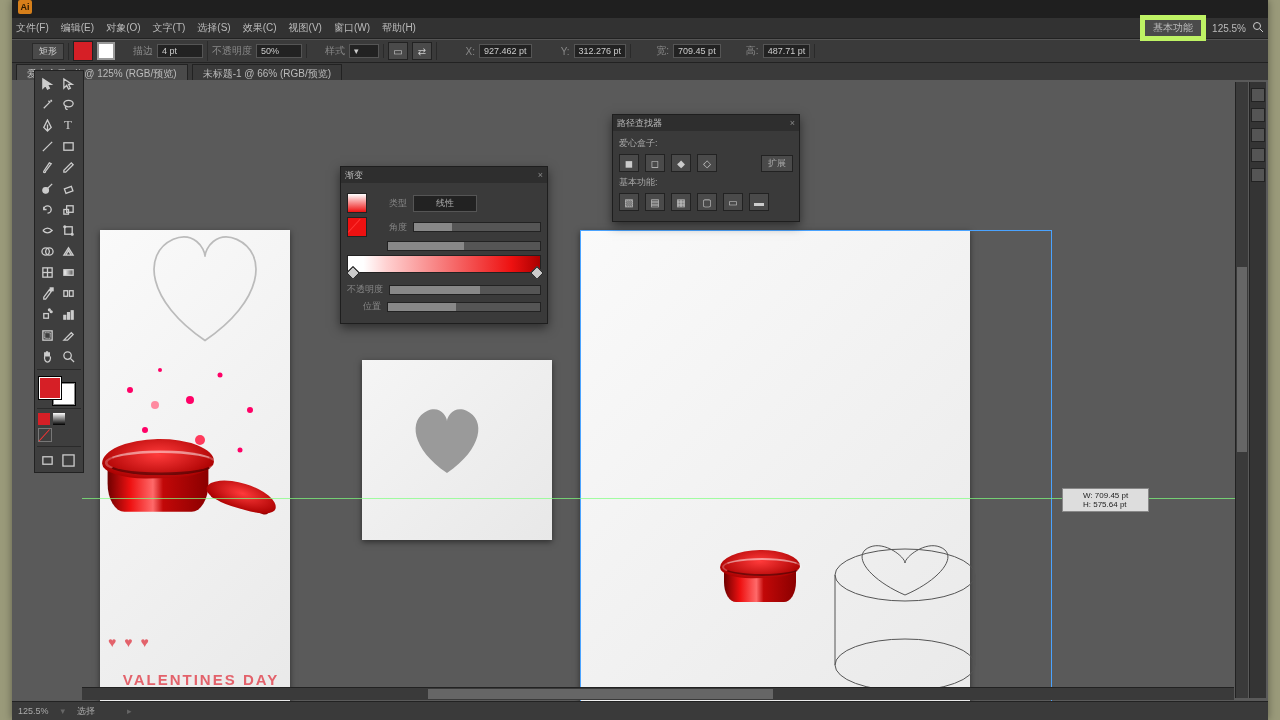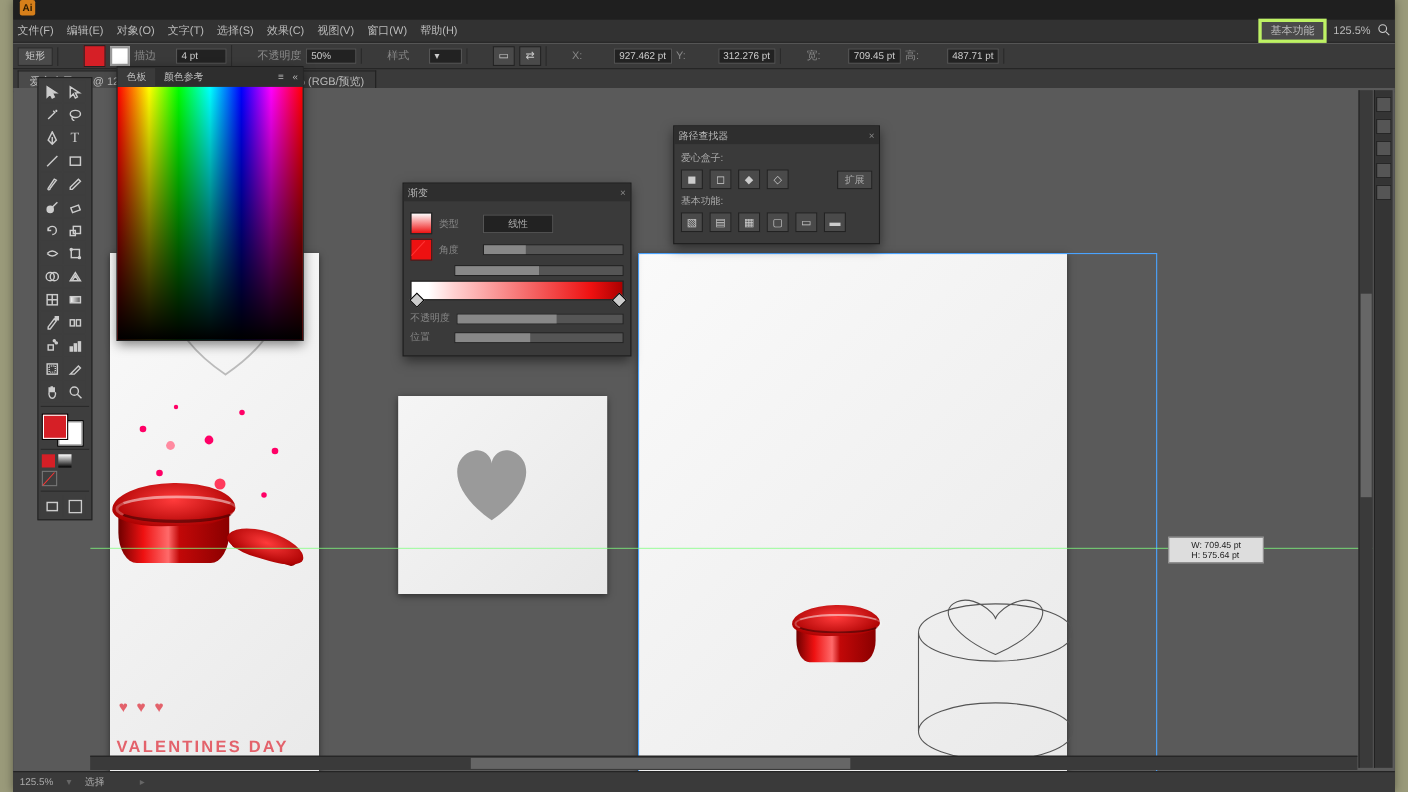--- a/index.html
+++ b/index.html
@@ -2,21 +2,21 @@
 <html><head>
 <meta charset="utf-8">
 <style>
   html,body{margin:0;padding:0;width:1280px;height:720px;background:#9a9a7a;font-family:Arial,"Microsoft YaHei",sans-serif;font-size:10px;color:#ccc;overflow:hidden}
   .app{position:absolute;left:12px;top:0;width:1256px;height:720px;background:#323232;box-shadow:0 0 8px rgba(0,0,0,.4)}
   .titlebar{height:18px;background:#1f1f1f;display:flex;align-items:flex-start;padding:0 6px}
   .ai-logo{width:14px;height:14px;background:#d67f1a;color:#2b1a00;font-weight:bold;font-size:9px;display:flex;align-items:center;justify-content:center;border-radius:2px}
   .menubar{height:20px;background:#323232;border-bottom:1px solid #222;display:flex;align-items:center;padding:0 4px;gap:12px;font-size:10px;color:#bbb}
   .menubar span{cursor:default}
   .zoom-right{margin-left:auto;display:flex;align-items:center;gap:6px}
-  .optbar{height:22px;background:#3a3a3a;border-top:1px solid #555;border-bottom:1px solid #222;display:flex;align-items:center;padding:0 0;gap:19px}
+  .optbar{height:22px;background:#3a3a3a;border-top:1px solid #555;border-bottom:1px solid #222;display:flex;align-items:center;padding:0 16px;gap:0}
   .optbar .seg{display:flex;align-items:center;gap:4px;padding:0 4px;border-right:1px solid #2a2a2a}
   .optbar .btn{background:#4a4a4a;padding:1px 6px;border:1px solid #2a2a2a;color:#ccc;font-size:9px}
   .optbar .field{background:#222;border:1px solid #555;color:#ccc;font-size:9px;padding:1px 4px;min-width:36px}
   .tabbar{height:20px;background:#3a3a3a;border-bottom:1px solid #222;display:flex;align-items:flex-end;padding-left:4px;gap:4px;font-size:10px;color:#bbb}
   .tabbar .tab{background:#4a4a4a;padding:2px 10px;border:1px solid #222;border-bottom:none}
   .workspace{position:absolute;left:0;top:80px;right:0;bottom:18px;background:#5a5a5a}
   .statusbar{position:absolute;left:0;right:0;bottom:0;height:18px;background:#3a3a3a;border-top:1px solid #222;display:flex;align-items:center;padding:0 6px;gap:12px;font-size:9px;color:#aaa}
   
   .toolbox{position:absolute;left:22px;top:70px;width:44px;background:#3e3e3e;border:1px solid #222;padding:2px;display:flex;flex-wrap:wrap;gap:1px}
   .toolbox .sep{width:100%;height:0;border-top:1px solid #2a2a2a;margin:2px 0}
@@ -30,41 +30,41 @@
   .canvas{position:absolute;left:70px;top:0;right:20px;bottom:0;overflow:hidden}
   .artboard{position:absolute;background:linear-gradient(135deg,#fafafa,#e9e9e9);box-shadow:0 2px 6px rgba(0,0,0,.5)}
   .ab1{left:18px;top:150px;width:190px;height:480px}
   .ab2{left:280px;top:280px;width:190px;height:180px}
   .ab3{left:498px;top:150px;width:390px;height:495px}
   .guide-h{position:absolute;left:0;right:0;border-top:1px solid #7fff7f;opacity:.7}
   .sel-box{position:absolute;border:1px solid #4aa3ff}
   .ruler-tip{position:absolute;background:#ddd;color:#222;font-size:8px;padding:2px 20px;border:1px solid #888;white-space:pre}
   
   .ref-heart-box{position:absolute;left:8px;bottom:180px;width:150px;height:120px}
-  .ref-text{position:absolute;left:0;bottom:12px;width:100%;text-align:left;padding-left:6px}
+  .ref-text{position:absolute;left:0;bottom:12px;width:100%;text-align:center;padding-left:6px}
   .ref-text .t1{color:#e3626b;font-size:15px;letter-spacing:2px;font-weight:bold}
   .ref-text .t2{color:#e89aa0;font-size:9px;font-style:italic}
   .ref-hearts-row{position:absolute;left:8px;bottom:60px;color:#e3626b;font-size:14px;letter-spacing:2px}
   
   .gray-heart{position:absolute;left:40px;top:40px;width:90px;height:80px}
   .heart-outline{position:absolute;left:30px;top:-8px;width:150px;height:130px}
   
   .redbox{position:absolute;width:80px;height:55px}
   .redbox .top{position:absolute;left:0;top:0;width:100%;height:28px;background:radial-gradient(ellipse at 50% 40%,#ff3b3b,#a00 80%);border-radius:50% 50% 40% 40%/60% 60% 40% 40%;transform:rotate(-1deg)}
   .redbox .side{position:absolute;left:4px;top:12px;width:72px;height:40px;background:linear-gradient(90deg,#6f0000,#e11,#ff6a6a 45%,#c20808 55%,#8a0000);border-radius:8px 8px 12px 12px/6px 6px 20px 20px}
   .redbox .rim{position:absolute;left:2px;top:8px;width:76px;height:14px;border-radius:50%;border:2px solid rgba(255,255,255,.25);border-top-color:rgba(255,255,255,.5);border-bottom-color:rgba(0,0,0,.4)}
   
   .wire{position:absolute;stroke:#555;fill:none;stroke-width:1}
   
   .panel{position:absolute;background:#3a3a3a;border:1px solid #1e1e1e;box-shadow:0 4px 10px rgba(0,0,0,.5)}
   .panel .ph{height:16px;background:#2e2e2e;display:flex;align-items:center;justify-content:space-between;padding:0 4px;font-size:9px;color:#bbb}
   .panel .ph .x{color:#888}
   .panel .body{padding:6px;font-size:9px;color:#aaa}
   .row{display:flex;align-items:center;gap:6px;margin:4px 0}
-  .lbl{color:#888;min-width:34px;}
+  .lbl{color:#888;min-width:34px;text-align:right}
   .slider{flex:1;height:8px;background:#555;border:1px solid #222;position:relative}
   .slider .fill{position:absolute;left:0;top:0;bottom:0;width:56%;background:#888}
   .gradstrip{height:16px;background:linear-gradient(90deg,#fff 0%,#fff 8%,#ffd1d1 20%,#e11 85%,#a00 100%);border:1px solid #222;position:relative}
   .gradstrip .stop{position:absolute;bottom:-6px;width:8px;height:8px;background:#ccc;border:1px solid #000;transform:rotate(45deg)}
   .sw{width:18px;height:18px;border:1px solid #222}
   .iconbtn{width:18px;height:16px;background:#4a4a4a;border:1px solid #222;display:inline-flex;align-items:center;justify-content:center;color:#ccc;font-size:10px}
   
   .picker{position:absolute;left:94px;top:60px;width:168px;background:#3a3a3a;border:1px solid #1e1e1e;box-shadow:0 4px 10px rgba(0,0,0,.5)}
   .picker .tabs{height:18px;background:#2e2e2e;display:flex;align-items:center;font-size:9px;color:#bbb}
   .picker .tabs span{padding:2px 8px}
@@ -96,21 +96,21 @@
     <span>文件(F)</span>
     <span>编辑(E)</span>
     <span>对象(O)</span>
     <span>文字(T)</span>
     <span>选择(S)</span>
     <span>效果(C)</span>
     <span>视图(V)</span>
     <span>窗口(W)</span>
     <span>帮助(H)</span>
     <div class="zoom-right">
-      <span class="btn" style="background:#4a4a4a;padding:1px 8px;border:3px solid #bef264">基本功能</span>
+      <span class="btn" style="background:#4a4a4a;padding:1px 8px;border:5px solid #bef264">基本功能</span>
       <span>125.5%</span>
       <span>
         <svg width="12" height="12" viewBox="0 0 12 12">
             <circle cx="5" cy="5" r="3.5" stroke="#ccc" fill="none"></circle>
             <line x1="8" y1="8" x2="11" y2="11" stroke="#ccc"></line>
           </svg>
       </span>
     </div>
   </div>
 
@@ -407,31 +407,22 @@
           <rect x="2" y="3" width="10" height="8"></rect>
         </svg>
       </div>
     <div class="tb">
         <svg viewBox="0 0 14 14">
           <rect x="1" y="1" width="12" height="12"></rect>
         </svg>
       </div>
   </div>
 
-  <div class="picker">
-    <div class="tabs">
-      <span class="on">色板</span>
-      <span>颜色参考</span>
-      <span style="margin-left:auto;padding-right:4px">≡</span>
-      <span style="padding:0 4px">«</span>
-    </div>
-    <div class="field"></div>
-  </div>
-
-  <div class="panel" style="left:354px;top:166px;width:206px">
+
+  <div class="panel" style="left:328px;top:166px;width:206px">
     <div class="ph">
       <span>渐变</span>
       <span class="x">×</span>
     </div>
     <div class="body">
       <div class="row">
         <div class="sw" style="background:linear-gradient(#fff,#e11)"></div>
         <span class="lbl">类型</span>
         <span class="field" style="background:#222;border:1px solid #555;padding:1px 22px">线性</span>
       </div>

